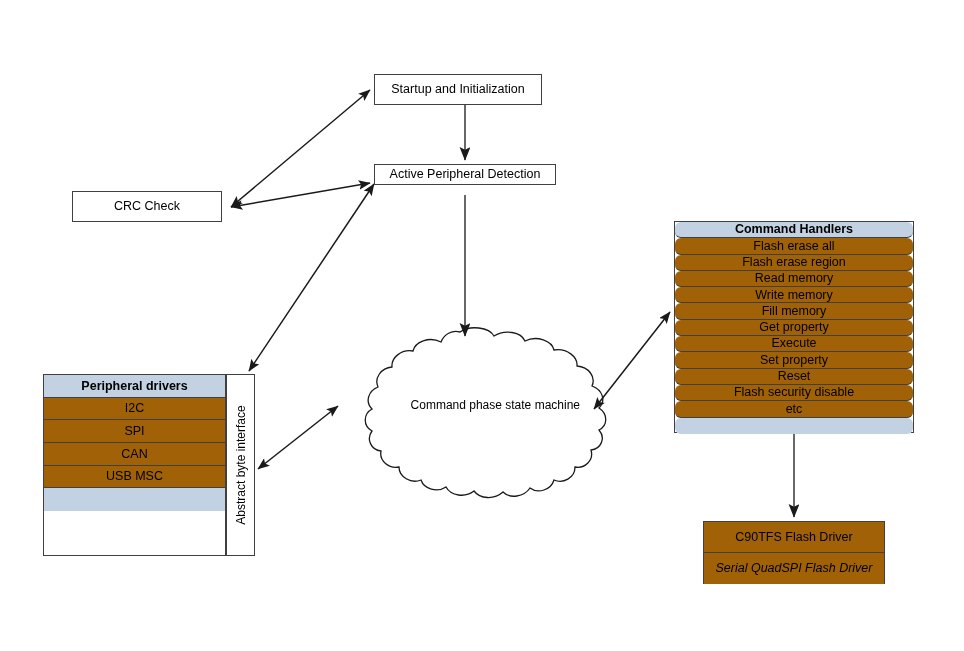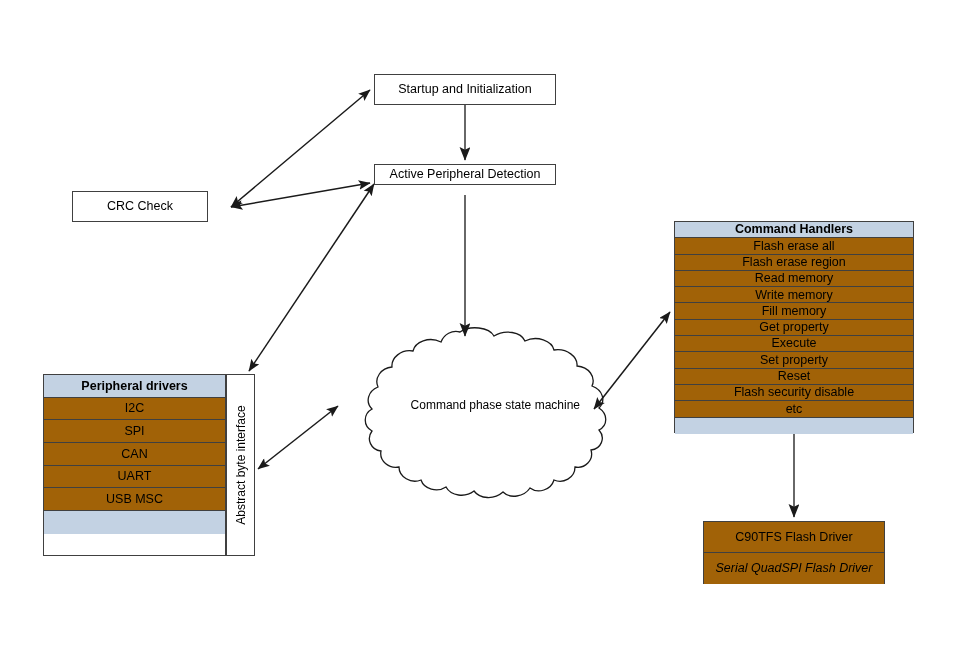--- a/index.html
+++ b/index.html
@@ -44,23 +44,23 @@
     display: flex;
     align-items: center;
     justify-content: center;
     font-size: 12.5px;
     line-height: 1.15;
     text-align: center;
     color: #000;
     white-space: nowrap;
   }
 
-  #node-startup   { left: 374px; top: 74px;  width: 182px; height: 31px; }
+  #node-startup   { left: 374px; top: 74px;  width: 168px; height: 31px; }
   #node-apd       { left: 374px; top: 164px; width: 182px; height: 21px; text-align: center; }
-  #node-crc       { left: 72px;  top: 191px; width: 136px; height: 31px; }
+  #node-crc       { left: 72px;  top: 191px; width: 150px; height: 31px; }
 
   
   .table {
     position: absolute;
     box-sizing: border-box;
     border: 1.4px solid #404040;
     background: #ffffff;
   }
   .trow {
     box-sizing: border-box;
@@ -81,21 +81,21 @@
     font-weight: bold;
   }
   .trow.foot {
     background: #c3d2e3;
   }
 
   
   #tbl-command-handlers {
     left: 674px; top: 221px; width: 240px; height: 212px;
   }
-  #tbl-command-handlers .trow { height: 16.3px; }
+  #tbl-command-handlers .trow { height: 16.3px; border-radius: 6px; }
 
   
   #tbl-peripheral-drivers {
     left: 43px; top: 374px; width: 183px; height: 182px;
   }
   #tbl-peripheral-drivers .trow { height: 22.7px; }
 
   
   #abstract-byte-interface {
     position: absolute;
@@ -215,21 +215,20 @@
     <div class="trow">Flash security disable</div>
     <div class="trow">etc</div>
     <div class="trow foot"></div>
   </div>
 
   <div class="table" id="tbl-peripheral-drivers">
     <div class="trow head">Peripheral drivers</div>
     <div class="trow">I2C</div>
     <div class="trow">SPI</div>
     <div class="trow">CAN</div>
-    <div class="trow">UART</div>
     <div class="trow">USB MSC</div>
     <div class="trow foot"></div>
   </div>
 
   <div id="abstract-byte-interface">
     <span>Abstract byte interface</span>
   </div>
 
   <div class="table" id="tbl-flash-drivers">
     <div class="trow">C90TFS Flash Driver</div>

